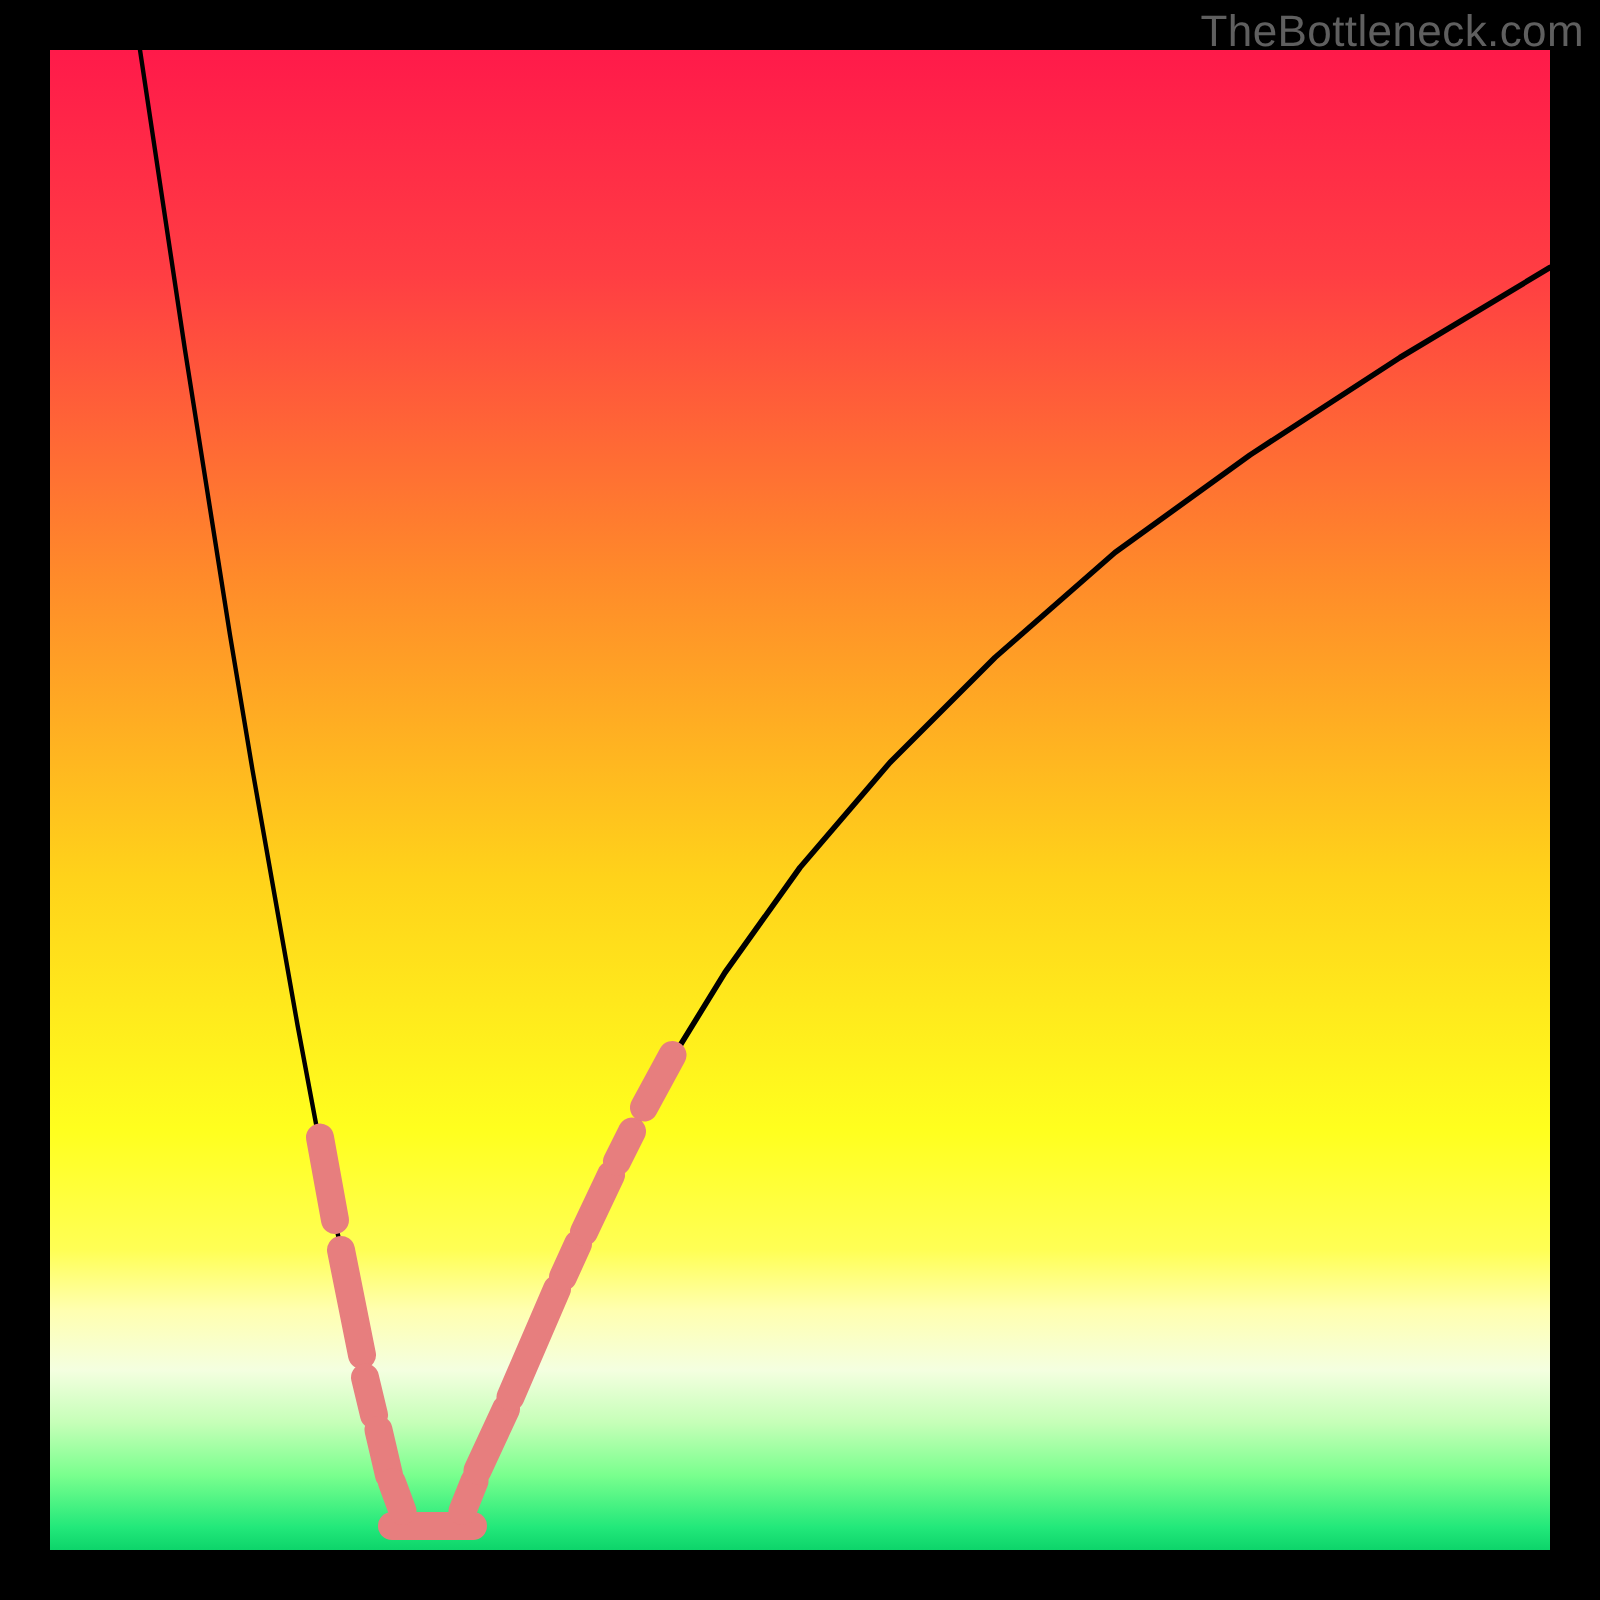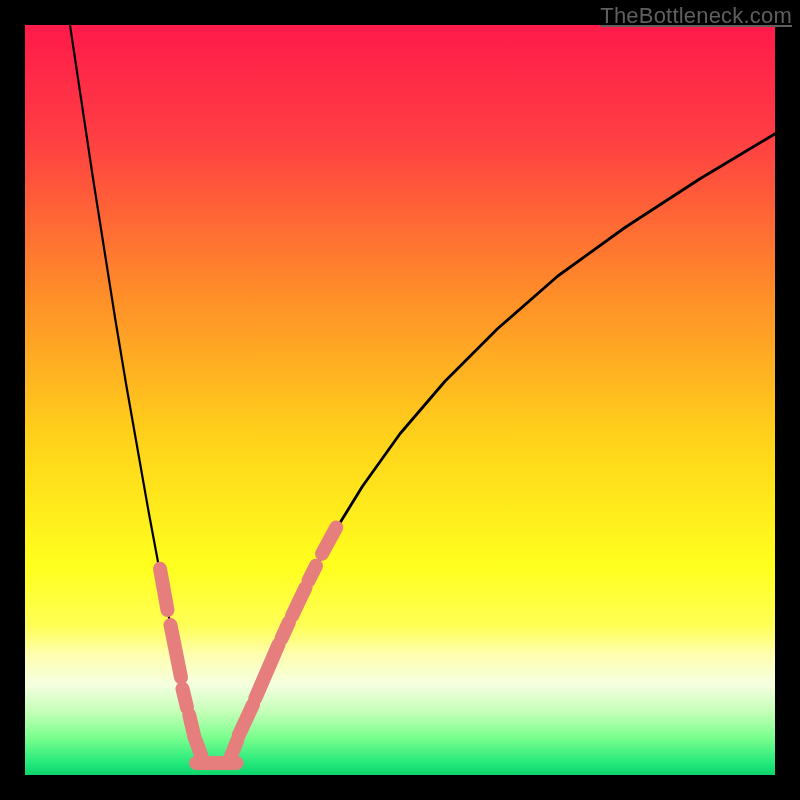--- a/index.html
+++ b/index.html
@@ -26,21 +26,20 @@
   }
   .watermark {
     position: absolute;
     top: 3px;
     right: 8px;
     color: #5f5f5f;
     font-size: 22px;
     font-weight: 500;
     letter-spacing: 0.2px;
     z-index: 10;
-    text-decoration: underline;
   }
   svg {
     display: block;
   }
 </style>
 </head>
 <body>
 
 <div class="frame">
   <div class="watermark">TheBottleneck.com</div>

